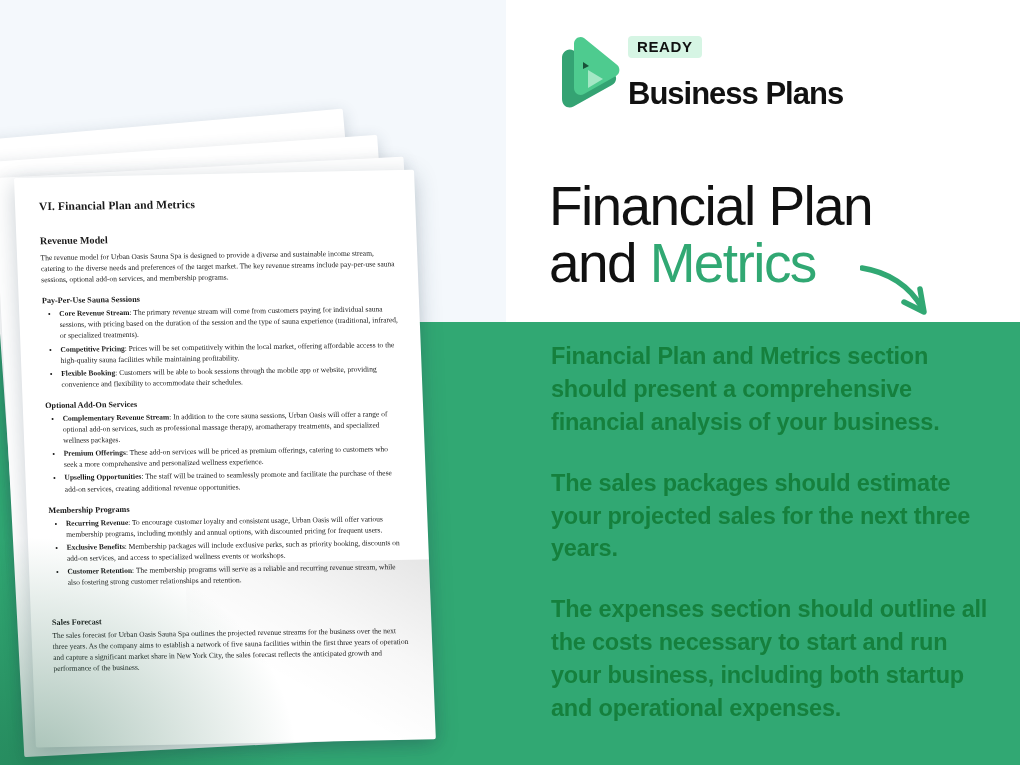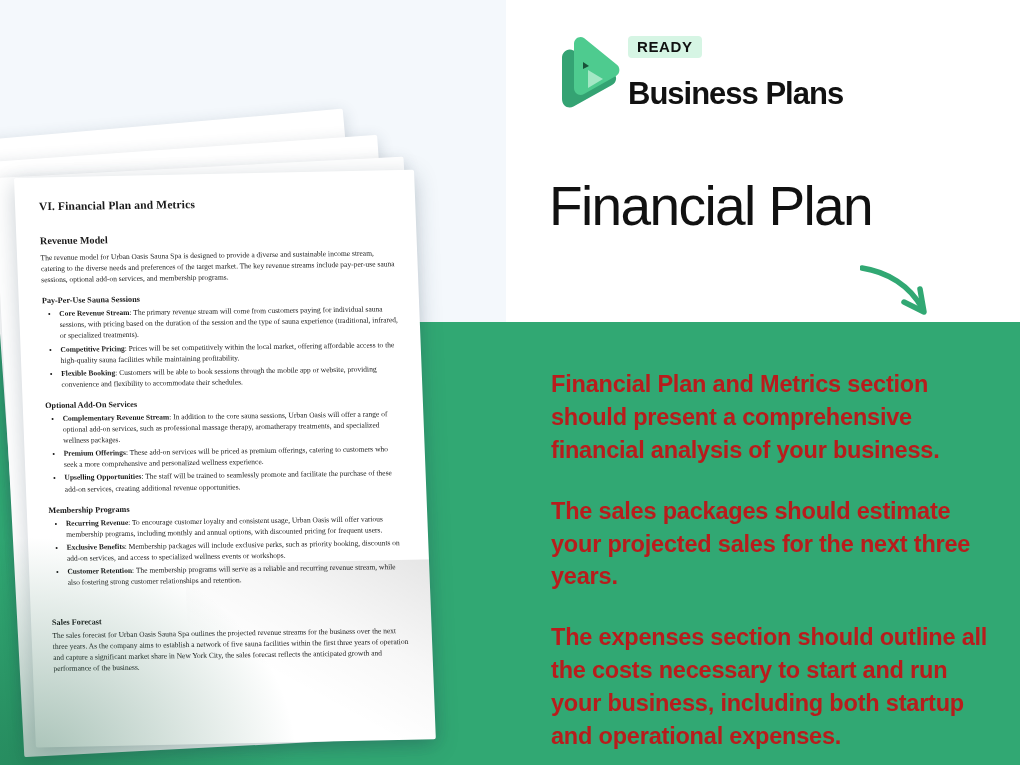--- a/index.html
+++ b/index.html
@@ -19,22 +19,22 @@
 
   
   .green-panel{
     position:absolute;left:0;top:322px;width:1020px;height:443px;
     background:#31a873;
     border-top-left-radius:10px;
   }
 
   
   .green-copy{
-    position:absolute;left:551px;top:368px;width:445px;
-    color:#b91c1c;
+    position:absolute;left:551px;top:340px;width:445px;
+    color:#15803d;
     font-size:23.5px;line-height:1.40;font-weight:bold;
     letter-spacing:-0.2px;
   }
   .green-copy p{margin:0 0 28px 0;}
   .green-copy p:last-child{margin-bottom:12px;}
 
   
   .logo-wrap{position:absolute;left:550px;top:36px;display:flex;align-items:center;gap:8px;}
   .logo-mark{position:relative;width:70px;height:74px;flex:0 0 auto;}
   .logo-mark svg{display:block;width:70px;height:74px;}
@@ -143,20 +143,21 @@
       </svg>
     </div>
     <div class="logo-text">
       <span class="ready-badge">READY</span>
       <span class="brand-name">Business Plans</span>
     </div>
   </div>
 
   <div class="headline">
     <div>Financial Plan</div>
+    <div><span>and </span><span class="accent">Metrics</span></div>
   </div>
 
   <div class="arrow">
     <svg viewBox="0 0 120 80" xmlns="http://www.w3.org/2000/svg">
       <path d="M2 10 C28 14, 50 28, 62 50" fill="none" stroke="#31a873" stroke-width="5.5" stroke-linecap="round"></path>
       <path d="M44 44 L64 54 L60 31" fill="none" stroke="#31a873" stroke-width="5.5" stroke-linecap="round" stroke-linejoin="round"></path>
     </svg>
   </div>
 
   <div class="green-copy">

